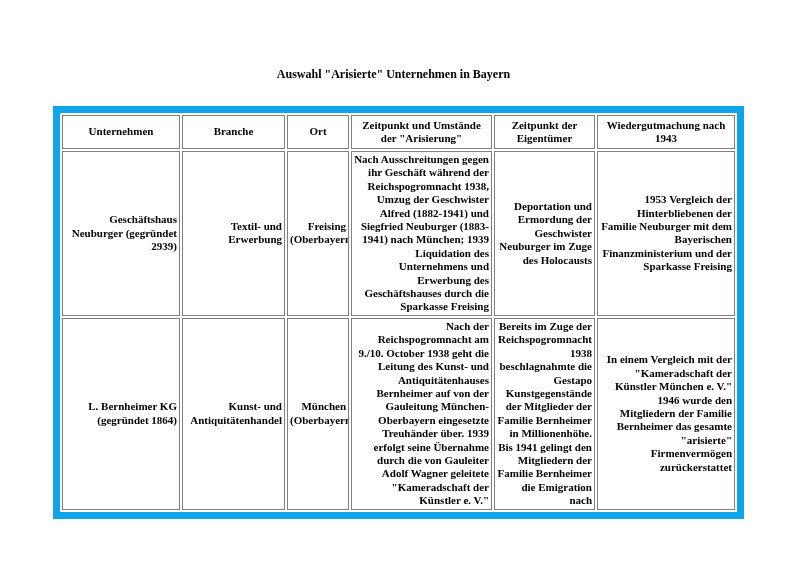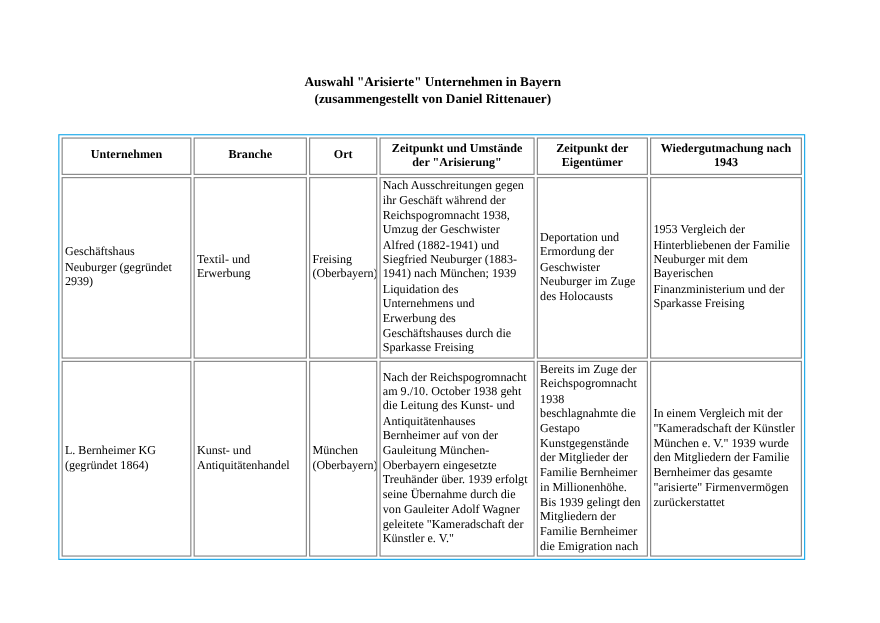--- a/index.html
+++ b/index.html
@@ -23,51 +23,50 @@
     font-weight: bold;
     font-size: 12px;
     line-height: 16px;
   }
   table.aris-table {
     margin: 24px 0 0 53px;
     width: 554px;
     table-layout: fixed;
     border-collapse: separate;
     border-spacing: 2px;
-    border: 1px solid #0ea5e9;
+    border: 7px solid #0ea5e9;
     font-size: 11px;
     line-height: 13.4px;
   }
   table.aris-table th,
   table.aris-table td {
     border: 1px solid #808080;
     padding: 1px 2px;
     vertical-align: middle;
     overflow: hidden;
   }
   table.aris-table th {
     font-weight: bold;
     text-align: center;
     height: 30px;
   }
   table.aris-table td {
-    text-align: left;
-    font-weight: normal;
+    text-align: right;
+    font-weight: bold;
   }
   tr.row-1 td { height: 159px; }
   tr.row-2 td { height: 166px; }
 </style>
 </head>
 <body>
 
 <div class="page">
 
   <div class="doc-title">
     <div>Auswahl "Arisierte" Unternehmen in Bayern</div>
-    <div>(zusammengestellt von Daniel Rittenauer)</div>
   </div>
 
   <table class="aris-table">
     <colgroup>
       <col style="width:118px">
       <col style="width:103px">
       <col style="width:62px">
       <col style="width:141px">
       <col style="width:101px">
       <col style="width:138px">
@@ -89,19 +88,19 @@
         <td>Freising (Oberbayern)</td>
         <td>Nach Ausschreitungen gegen ihr Geschäft während der Reichspogromnacht 1938, Umzug der Geschwister Alfred (1882-1941) und Siegfried Neuburger (1883-1941) nach München; 1939 Liquidation des Unternehmens und Erwerbung des Geschäftshauses durch die Sparkasse Freising</td>
         <td>Deportation und Ermordung der Geschwister Neuburger im Zuge des Holocausts</td>
         <td>1953 Vergleich der Hinterbliebenen der Familie Neuburger mit dem Bayerischen Finanzministerium und der Sparkasse Freising</td>
       </tr>
       <tr class="row-2">
         <td>L. Bernheimer KG (gegründet 1864)</td>
         <td>Kunst- und Antiquitätenhandel</td>
         <td>München (Oberbayern)</td>
         <td>Nach der Reichspogromnacht am 9./10. October 1938 geht die Leitung des Kunst- und Antiquitätenhauses Bernheimer auf von der Gauleitung München-Oberbayern eingesetzte Treuhänder über. 1939 erfolgt seine Übernahme durch die von Gauleiter Adolf Wagner geleitete "Kameradschaft der Künstler e. V."</td>
-        <td>Bereits im Zuge der Reichspogromnacht 1938 beschlagnahmte die Gestapo Kunstgegenstände der Mitglieder der Familie Bernheimer in Millionenhöhe. Bis 1939 gelingt den Mitgliedern der Familie Bernheimer die Emigration nach</td>
-        <td>In einem Vergleich mit der "Kameradschaft der Künstler München e. V." 1939 wurde den Mitgliedern der Familie Bernheimer das gesamte "arisierte" Firmenvermögen zurückerstattet</td>
+        <td>Bereits im Zuge der Reichspogromnacht 1938 beschlagnahmte die Gestapo Kunstgegenstände der Mitglieder der Familie Bernheimer in Millionenhöhe. Bis 1941 gelingt den Mitgliedern der Familie Bernheimer die Emigration nach</td>
+        <td>In einem Vergleich mit der "Kameradschaft der Künstler München e. V." 1946 wurde den Mitgliedern der Familie Bernheimer das gesamte "arisierte" Firmenvermögen zurückerstattet</td>
       </tr>
     </tbody>
   </table>
 
 </div>
 
 </body></html>

